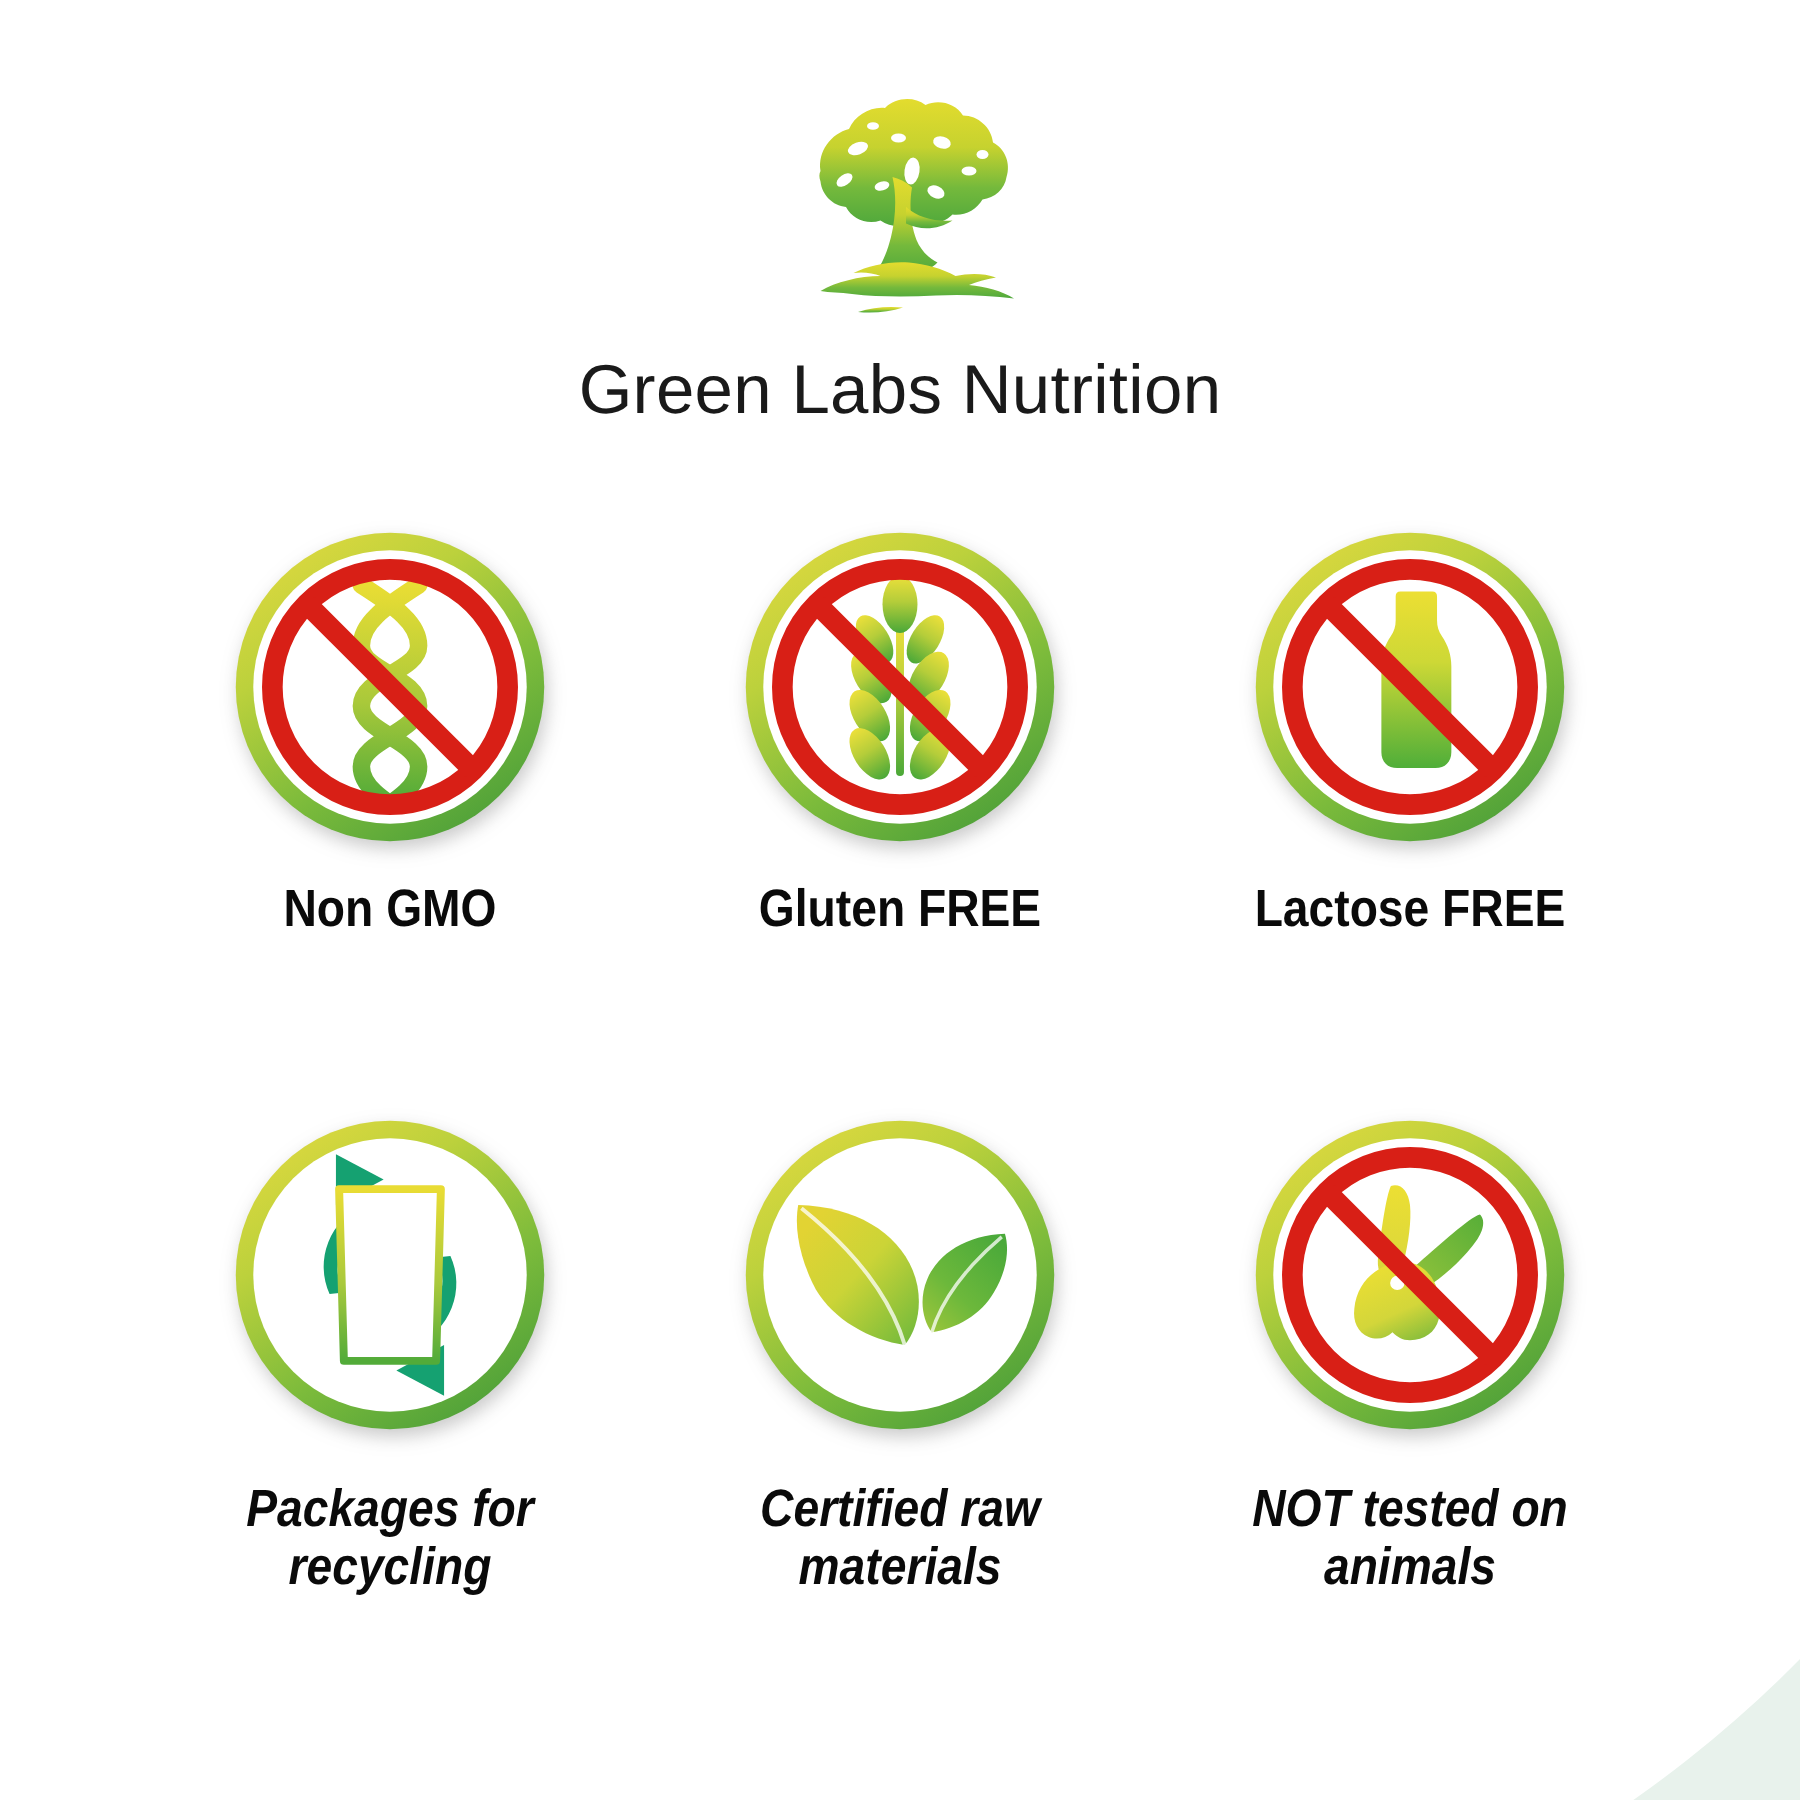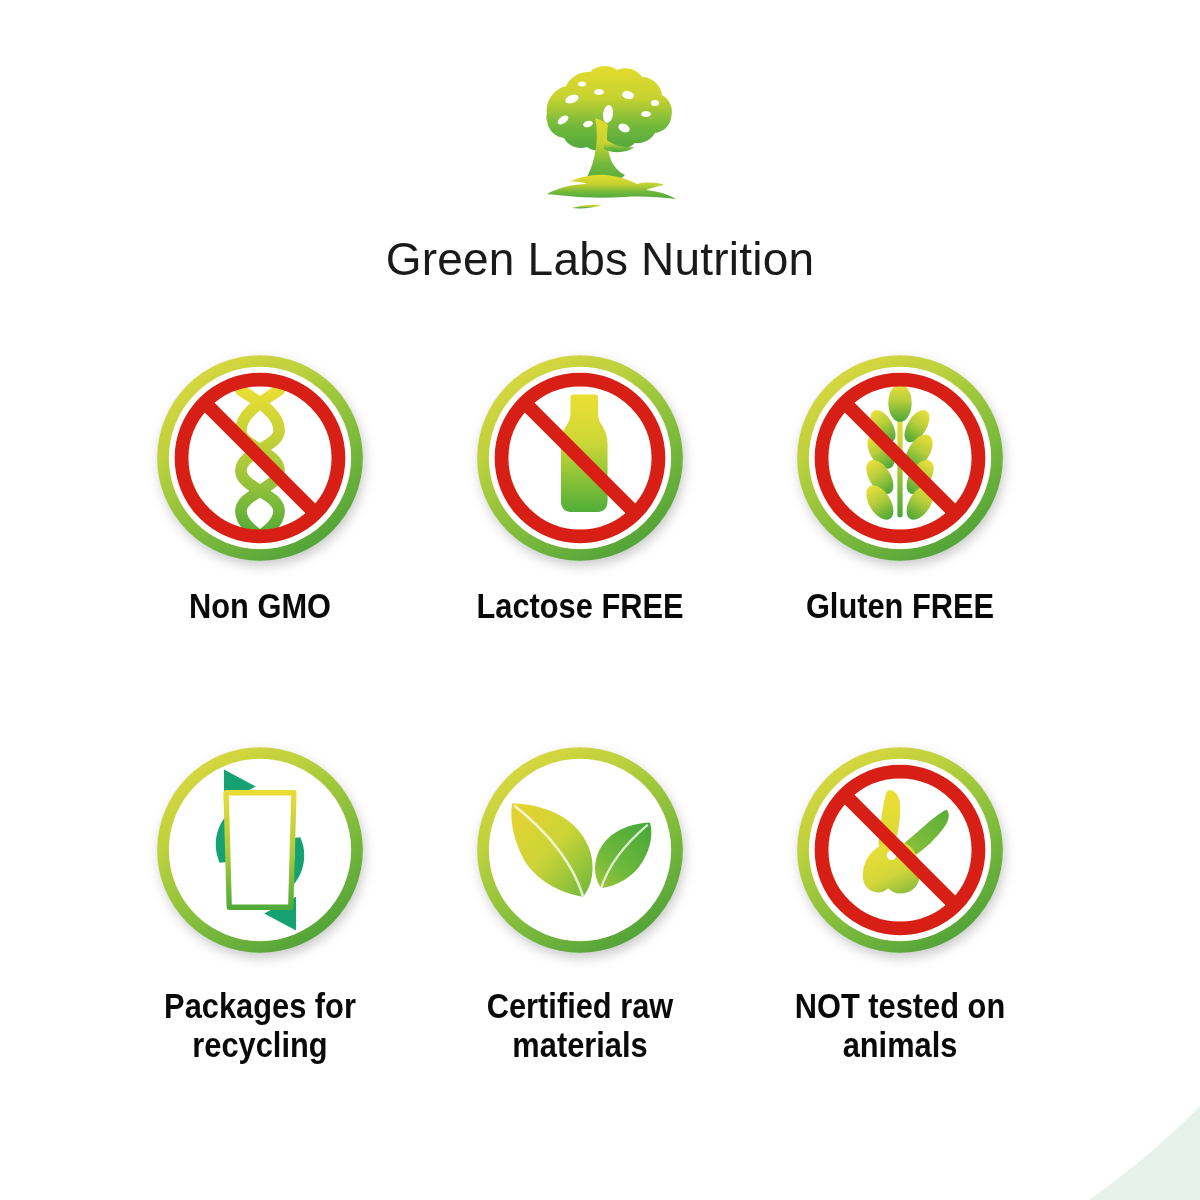--- a/index.html
+++ b/index.html
@@ -65,23 +65,24 @@
 
   
   .grid {
     position: absolute;
     left: 100px;
     right: 100px;
     top: 352px;
   }
   .row {
     display: flex;
+    justify-content: space-between;
     align-items: flex-start;
   }
-  .row.row2 { margin-top: 118px; }
+  .row.row2 { margin-top: 118px; font-style: italic; }
   .cell {
     width: 320px;
     text-align: center;
   }
   .badge {
     position: relative;
     width: 212px;
     height: 212px;
     margin: 0 auto;
     border-radius: 50%;
@@ -194,46 +195,20 @@
             <line x1="48" y1="48" x2="152" y2="152" stroke="#d81f16" stroke-width="13" stroke-linecap="butt"></line>
           </svg>
         </div>
         <div class="cell-label">Non GMO</div>
       </div>
 
       <div class="cell">
         <div class="badge">
           <svg viewBox="0 0 200 200" xmlns="http://www.w3.org/2000/svg">
             <defs>
-              <linearGradient id="ringC" x1="0.15" y1="0" x2="0.8" y2="1">
-                <stop offset="0%" stop-color="#e0d93f"></stop>
-                <stop offset="30%" stop-color="#bcd13c"></stop>
-                <stop offset="65%" stop-color="#7cbb3b"></stop>
-                <stop offset="100%" stop-color="#4a9e39"></stop>
-              </linearGradient>
-              <linearGradient id="bottleC" x1="0.5" y1="0" x2="0.5" y2="1">
-                <stop offset="0%" stop-color="#ecdf33"></stop>
-                <stop offset="40%" stop-color="#cdd836"></stop>
-                <stop offset="100%" stop-color="#4fae39"></stop>
-              </linearGradient>
-            </defs>
-            <circle cx="100" cy="100" r="97" fill="url(#ringC)"></circle>
-            <circle cx="100" cy="100" r="86" fill="#ffffff"></circle>
-            <path d="M86 40h28c2 0 3 1 3 3v15c0 4 1 7 3 10 4 6 6 12 6 19v54c0 6-4 10-10 10H92c-6 0-10-4-10-10v-54c0-7 2-13 6-19 2-3 3-6 3-10V43c0-2 1-3 3-3z" fill="url(#bottleC)"></path>
-            <circle cx="100" cy="100" r="74" fill="none" stroke="#d81f16" stroke-width="13"></circle>
-            <line x1="48" y1="48" x2="152" y2="152" stroke="#d81f16" stroke-width="13"></line>
-          </svg>
-        </div>
-        <div class="cell-label">Lactose FREE</div>
-      </div>
-
-      <div class="cell">
-        <div class="badge">
-          <svg viewBox="0 0 200 200" xmlns="http://www.w3.org/2000/svg">
-            <defs>
               <linearGradient id="ringB" x1="0.15" y1="0" x2="0.8" y2="1">
                 <stop offset="0%" stop-color="#e0d93f"></stop>
                 <stop offset="30%" stop-color="#bcd13c"></stop>
                 <stop offset="65%" stop-color="#7cbb3b"></stop>
                 <stop offset="100%" stop-color="#4a9e39"></stop>
               </linearGradient>
               <linearGradient id="wheatB" x1="0.5" y1="0" x2="0.5" y2="1">
                 <stop offset="0%" stop-color="#ece03a"></stop>
                 <stop offset="45%" stop-color="#b5cd3a"></stop>
                 <stop offset="100%" stop-color="#4aa838"></stop>
@@ -257,20 +232,46 @@
                 <ellipse cx="81" cy="142" rx="10" ry="18" transform="rotate(-32 81 142)"></ellipse>
                 <ellipse cx="119" cy="142" rx="10" ry="18" transform="rotate(32 119 142)"></ellipse>
               </g>
             </g>
             <circle cx="100" cy="100" r="74" fill="none" stroke="#d81f16" stroke-width="13"></circle>
             <line x1="48" y1="48" x2="152" y2="152" stroke="#d81f16" stroke-width="13"></line>
           </svg>
         </div>
         <div class="cell-label">Gluten FREE</div>
       </div>
+
+      <div class="cell">
+        <div class="badge">
+          <svg viewBox="0 0 200 200" xmlns="http://www.w3.org/2000/svg">
+            <defs>
+              <linearGradient id="ringC" x1="0.15" y1="0" x2="0.8" y2="1">
+                <stop offset="0%" stop-color="#e0d93f"></stop>
+                <stop offset="30%" stop-color="#bcd13c"></stop>
+                <stop offset="65%" stop-color="#7cbb3b"></stop>
+                <stop offset="100%" stop-color="#4a9e39"></stop>
+              </linearGradient>
+              <linearGradient id="bottleC" x1="0.5" y1="0" x2="0.5" y2="1">
+                <stop offset="0%" stop-color="#ecdf33"></stop>
+                <stop offset="40%" stop-color="#cdd836"></stop>
+                <stop offset="100%" stop-color="#4fae39"></stop>
+              </linearGradient>
+            </defs>
+            <circle cx="100" cy="100" r="97" fill="url(#ringC)"></circle>
+            <circle cx="100" cy="100" r="86" fill="#ffffff"></circle>
+            <path d="M86 40h28c2 0 3 1 3 3v15c0 4 1 7 3 10 4 6 6 12 6 19v54c0 6-4 10-10 10H92c-6 0-10-4-10-10v-54c0-7 2-13 6-19 2-3 3-6 3-10V43c0-2 1-3 3-3z" fill="url(#bottleC)"></path>
+            <circle cx="100" cy="100" r="74" fill="none" stroke="#d81f16" stroke-width="13"></circle>
+            <line x1="48" y1="48" x2="152" y2="152" stroke="#d81f16" stroke-width="13"></line>
+          </svg>
+        </div>
+        <div class="cell-label">Lactose FREE</div>
+      </div>
     </div>
 
     <div class="row row2">
 
       <div class="cell">
         <div class="badge">
           <svg viewBox="0 0 200 200" xmlns="http://www.w3.org/2000/svg">
             <defs>
               <linearGradient id="ringD" x1="0.15" y1="0" x2="0.8" y2="1">
                 <stop offset="0%" stop-color="#e0d93f"></stop>

